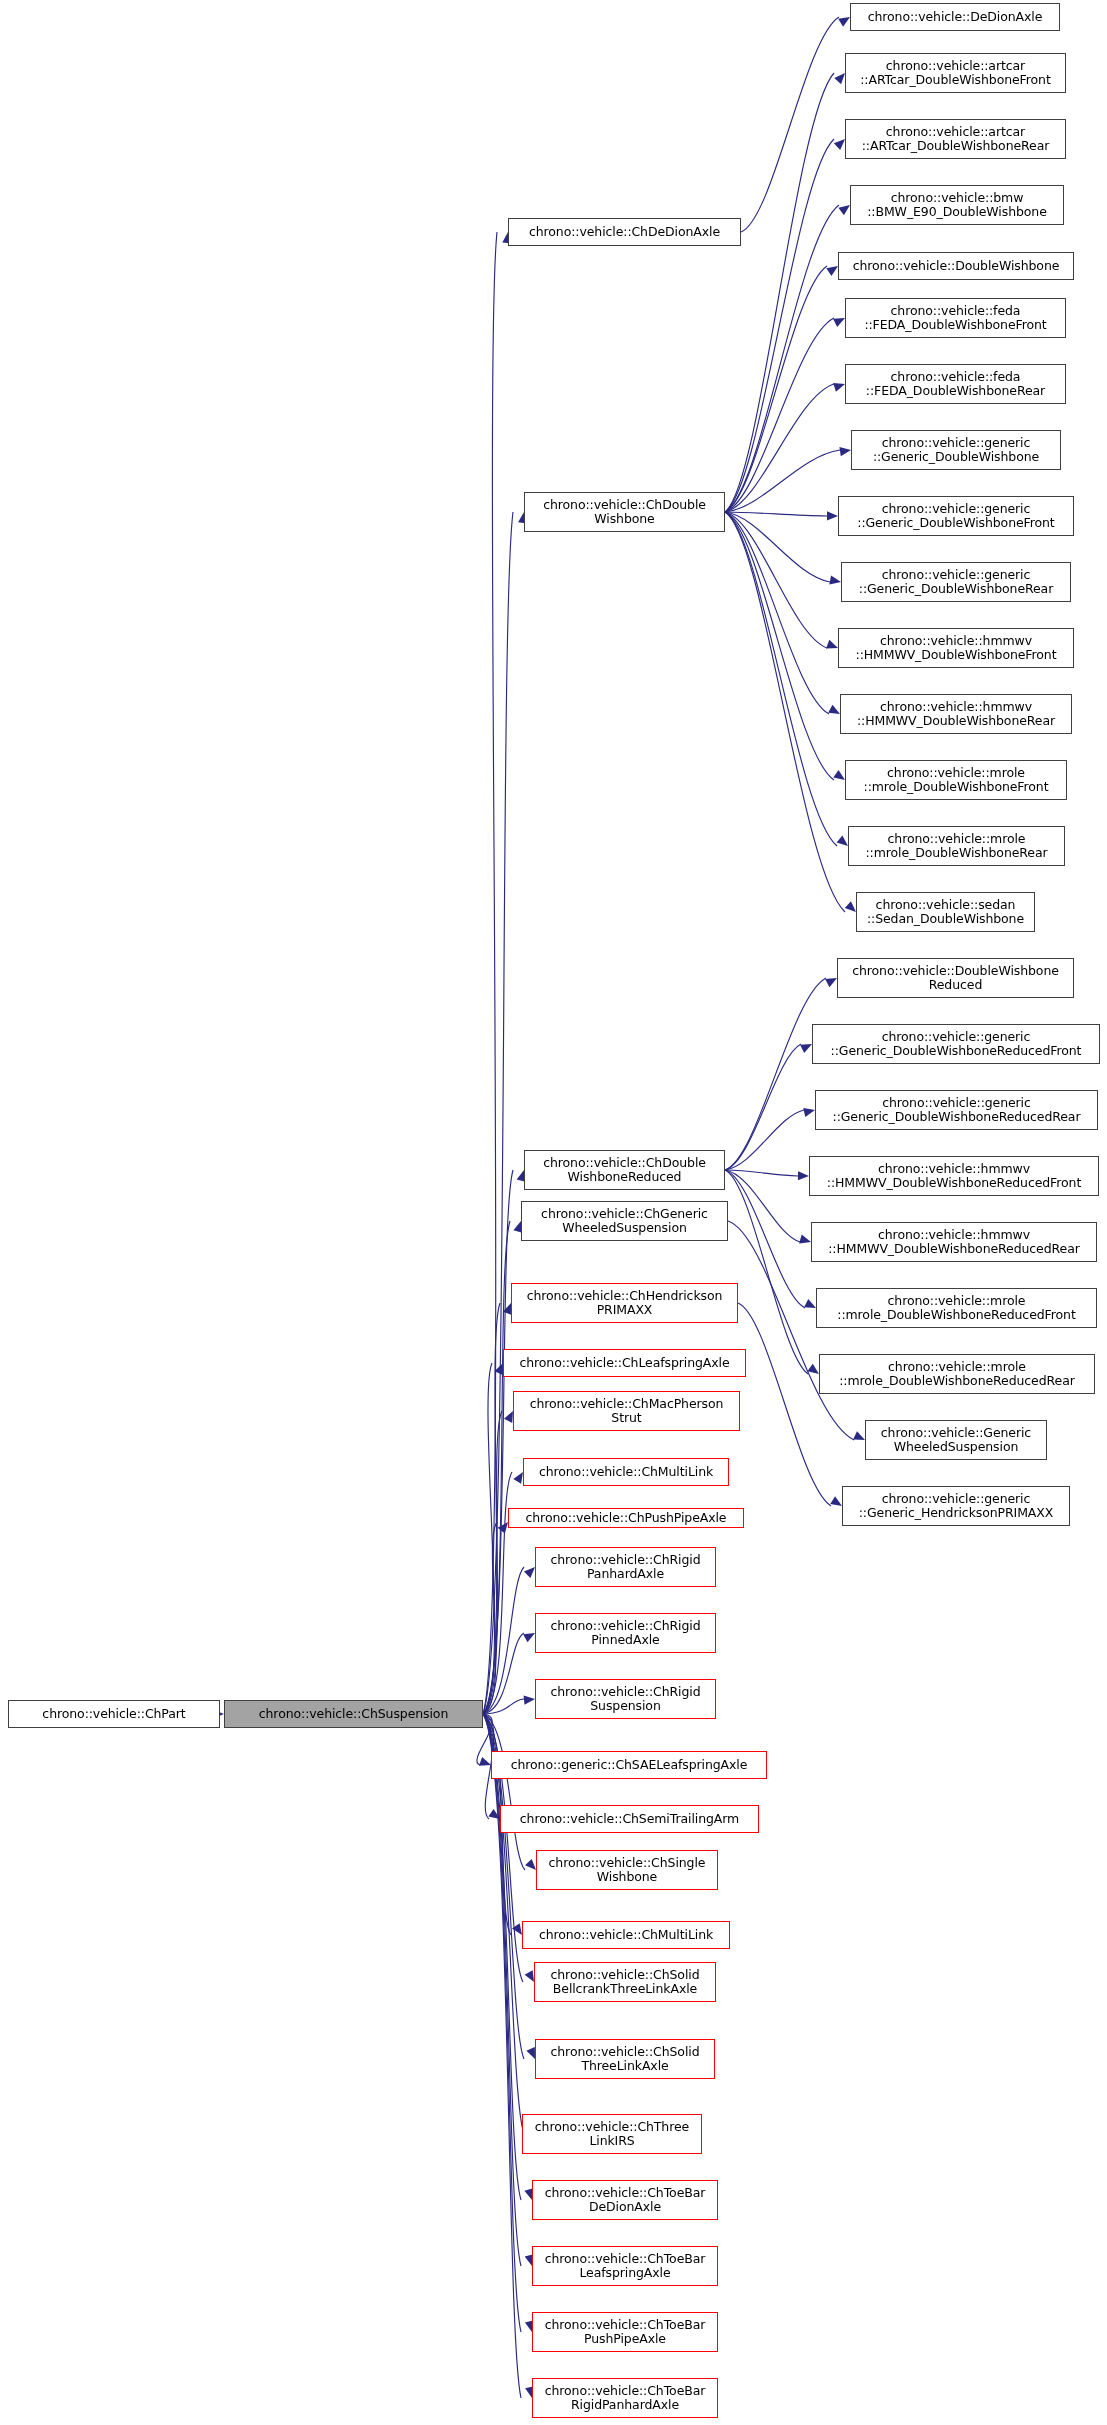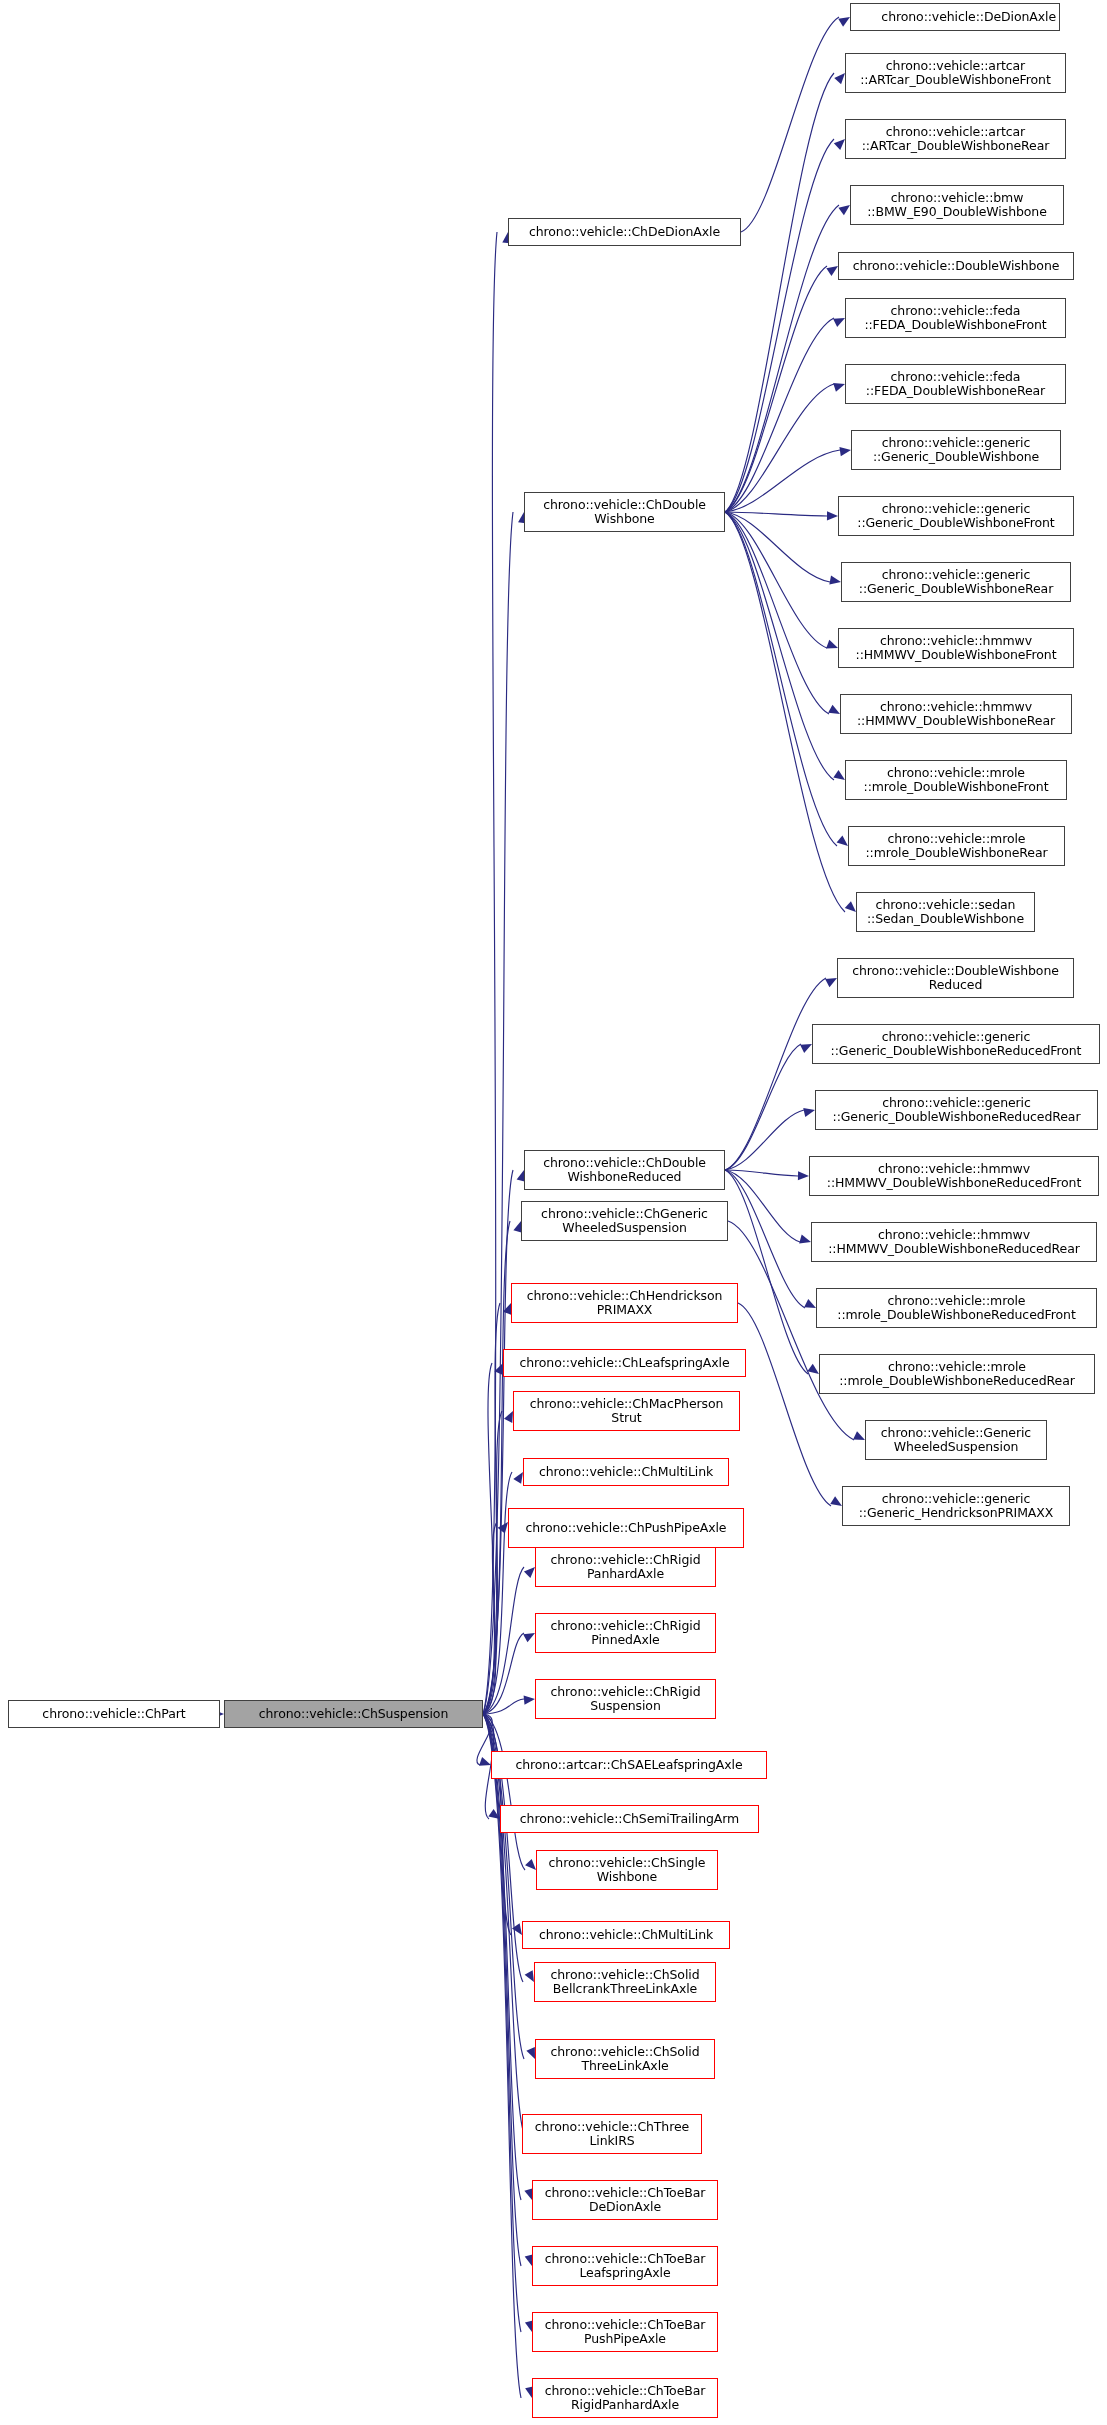--- a/index.html
+++ b/index.html
@@ -165,47 +165,47 @@
       <div class="node" style="left: 524px; top: 1150px; width: 201px; height: 40px;"><span class="lbl">chrono::vehicle::ChDouble
 WishboneReduced</span></div>
       <div class="node" style="left: 521px; top: 1201px; width: 207px; height: 40px;"><span class="lbl">chrono::vehicle::ChGeneric
 WheeledSuspension</span></div>
       <div class="node red" style="left: 511px; top: 1283px; width: 227px; height: 40px;"><span class="lbl">chrono::vehicle::ChHendrickson
 PRIMAXX</span></div>
       <div class="node red" style="left: 503px; top: 1349px; width: 243px; height: 28px;"><span class="lbl">chrono::vehicle::ChLeafspringAxle</span></div>
       <div class="node red" style="left: 513px; top: 1391px; width: 227px; height: 40px;"><span class="lbl">chrono::vehicle::ChMacPherson
 Strut</span></div>
       <div class="node red" style="left: 523px; top: 1458px; width: 206px; height: 28px;"><span class="lbl">chrono::vehicle::ChMultiLink</span></div>
-      <div class="node red" style="left: 508px; top: 1508px; width: 236px; height: 40px;"><span class="lbl">chrono::vehicle::ChPushPipeAxle</span></div>
+      <div class="node red" style="left: 508px; top: 1508px; width: 236px; height: 20px;"><span class="lbl">chrono::vehicle::ChPushPipeAxle</span></div>
       <div class="node red" style="left: 535px; top: 1547px; width: 181px; height: 40px;"><span class="lbl">chrono::vehicle::ChRigid
 PanhardAxle</span></div>
       <div class="node red" style="left: 535px; top: 1613px; width: 181px; height: 40px;"><span class="lbl">chrono::vehicle::ChRigid
 PinnedAxle</span></div>
       <div class="node red" style="left: 535px; top: 1679px; width: 181px; height: 40px;"><span class="lbl">chrono::vehicle::ChRigid
 Suspension</span></div>
-      <div class="node red" style="left: 491px; top: 1751px; width: 276px; height: 28px;"><span class="lbl">chrono::artcar::ChSAELeafspringAxle</span></div>
+      <div class="node red" style="left: 491px; top: 1751px; width: 276px; height: 28px;"><span class="lbl">chrono::generic::ChSAELeafspringAxle</span></div>
       <div class="node red" style="left: 500px; top: 1805px; width: 259px; height: 28px;"><span class="lbl">chrono::vehicle::ChSemiTrailingArm</span></div>
       <div class="node red" style="left: 536px; top: 1850px; width: 182px; height: 40px;"><span class="lbl">chrono::vehicle::ChSingle
 Wishbone</span></div>
       <div class="node red" style="left: 522px; top: 1921px; width: 208px; height: 28px;"><span class="lbl">chrono::vehicle::ChMultiLink</span></div>
       <div class="node red" style="left: 534px; top: 1962px; width: 182px; height: 40px;"><span class="lbl">chrono::vehicle::ChSolid
 BellcrankThreeLinkAxle</span></div>
       <div class="node red" style="left: 535px; top: 2039px; width: 180px; height: 40px;"><span class="lbl">chrono::vehicle::ChSolid
 ThreeLinkAxle</span></div>
       <div class="node red" style="left: 522px; top: 2114px; width: 180px; height: 40px;"><span class="lbl">chrono::vehicle::ChThree
 LinkIRS</span></div>
       <div class="node red" style="left: 532px; top: 2180px; width: 186px; height: 40px;"><span class="lbl">chrono::vehicle::ChToeBar
 DeDionAxle</span></div>
       <div class="node red" style="left: 532px; top: 2246px; width: 186px; height: 40px;"><span class="lbl">chrono::vehicle::ChToeBar
 LeafspringAxle</span></div>
       <div class="node red" style="left: 532px; top: 2312px; width: 186px; height: 40px;"><span class="lbl">chrono::vehicle::ChToeBar
 PushPipeAxle</span></div>
       <div class="node red" style="left: 532px; top: 2378px; width: 186px; height: 40px;"><span class="lbl">chrono::vehicle::ChToeBar
 RigidPanhardAxle</span></div>
-      <div class="node" style="left: 850px; top: 3px; width: 210px; height: 28px; text-align: right;"><span class="lbl">chrono::vehicle::DeDionAxle</span></div>
+      <div class="node" style="left: 850px; top: 3px; width: 210px; height: 28px;"><span class="lbl">chrono::vehicle::DeDionAxle</span></div>
       <div class="node" style="left: 845px; top: 53px; width: 221px; height: 40px;"><span class="lbl">chrono::vehicle::artcar
 ::ARTcar_DoubleWishboneFront</span></div>
       <div class="node" style="left: 845px; top: 119px; width: 221px; height: 40px;"><span class="lbl">chrono::vehicle::artcar
 ::ARTcar_DoubleWishboneRear</span></div>
       <div class="node" style="left: 850px; top: 185px; width: 214px; height: 40px;"><span class="lbl">chrono::vehicle::bmw
 ::BMW_E90_DoubleWishbone</span></div>
       <div class="node" style="left: 838px; top: 252px; width: 236px; height: 28px;"><span class="lbl">chrono::vehicle::DoubleWishbone</span></div>
       <div class="node" style="left: 845px; top: 298px; width: 221px; height: 40px;"><span class="lbl">chrono::vehicle::feda
 ::FEDA_DoubleWishboneFront</span></div>
       <div class="node" style="left: 845px; top: 364px; width: 221px; height: 40px;"><span class="lbl">chrono::vehicle::feda

